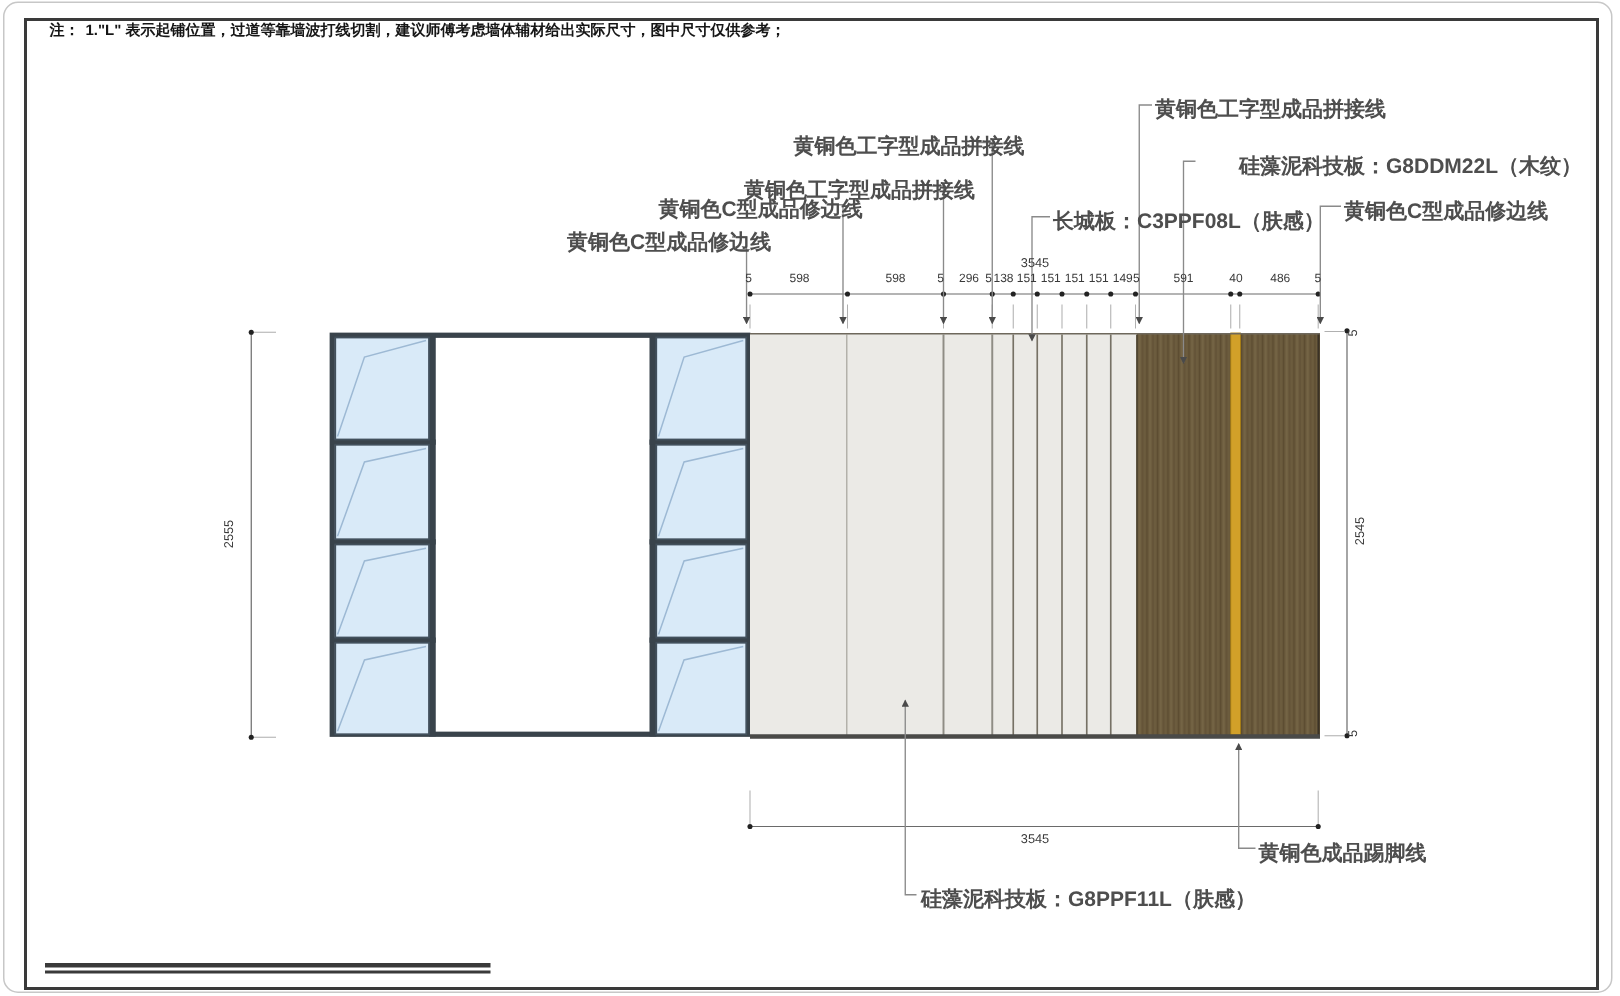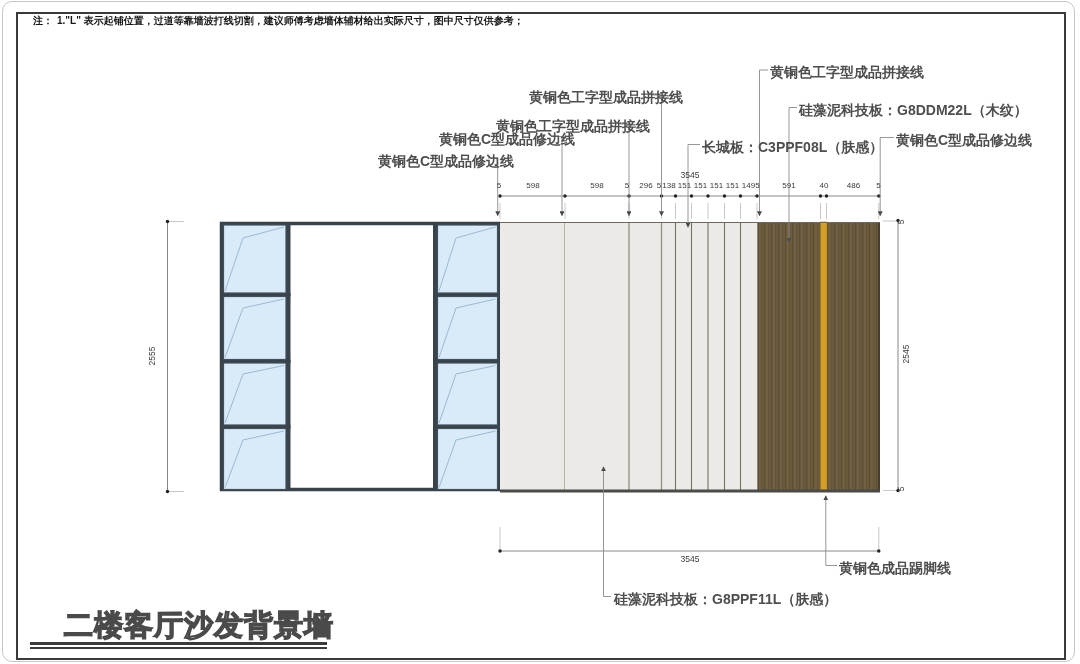--- a/index.html
+++ b/index.html
@@ -195,21 +195,21 @@
       <path d="M611,596.5 H603.5 V467" marker-end="url(#arr)"></path>
       <path d="M837,565.5 H825.8 V496" marker-end="url(#arr)"></path>
     </g>
   </svg>
 
   <div class="callout l" style="left:378px;top:153px;width:110px;">黄铜色C型成品修边线</div>
   <div class="callout l" style="left:439px;top:131px;width:110px;">黄铜色C型成品修边线</div>
   <div class="callout l" style="left:496px;top:118px;width:120px;">黄铜色工字型成品拼接线</div>
   <div class="callout l" style="left:529px;top:89px;width:120px;">黄铜色工字型成品拼接线</div>
   <div class="callout" style="left:770px;top:64px;">黄铜色工字型成品拼接线</div>
-  <div class="callout" style="left:799px;top:102px;text-align:center;">硅藻泥科技板：G8DDM22L（木纹）</div>
+  <div class="callout" style="left:826px;top:102px;text-align:center;">硅藻泥科技板：G8DDM22L（木纹）</div>
   <div class="callout" style="left:702px;top:139px;">长城板：C3PPF08L（肤感）</div>
   <div class="callout" style="left:896px;top:132px;">黄铜色C型成品修边线</div>
   <div class="callout" style="left:614px;top:591px;">硅藻泥科技板：G8PPF11L（肤感）</div>
   <div class="callout" style="left:839px;top:560px;">黄铜色成品踢脚线</div>
 
   <span class="seg" style="left:499px;">5</span>
   <span class="seg" style="left:533px;">598</span>
   <span class="seg" style="left:597px;">598</span>
   <span class="seg" style="left:627px;">5</span>
   <span class="seg" style="left:646px;">296</span>
@@ -226,17 +226,16 @@
   <span class="seg" style="left:853.5px;">486</span>
   <span class="seg" style="left:878.5px;">5</span>
 
   <span class="dim-num center" style="left:690px;top:170px;">3545</span>
   <span class="dim-num center" style="left:690px;top:554px;">3545</span>
   <span class="dim-num rot" style="left:132px;top:351px;width:40px;text-align:center;display:inline-block;">2555</span>
   <span class="dim-num rot" style="left:886px;top:349px;width:40px;text-align:center;display:inline-block;">2545</span>
   <span class="dim-num rot" style="left:899px;top:217px;">5</span>
   <span class="dim-num rot" style="left:899px;top:484px;">5</span>
 
-  <div class="title">二楼客厅沙发背景墙</div>
   <div class="underline-a"></div>
   <div class="underline-b"></div>
 
 </div>
 
 </body></html>

